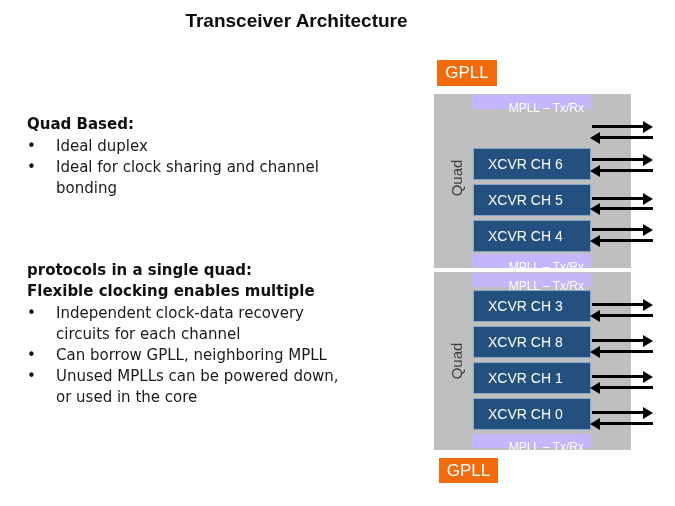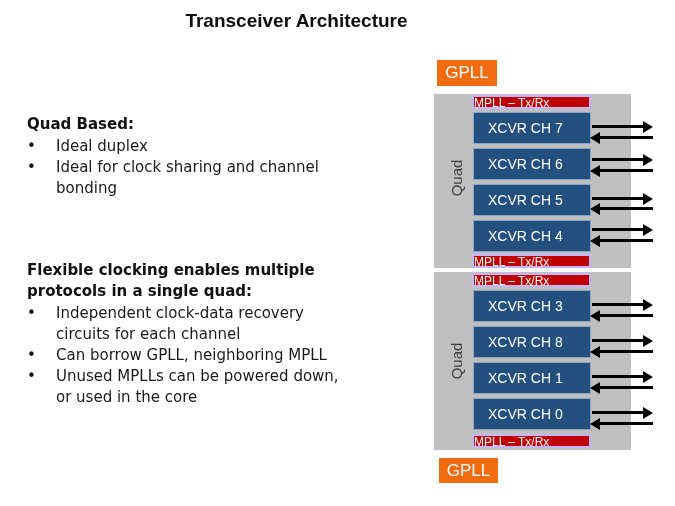--- a/index.html
+++ b/index.html
@@ -31,22 +31,22 @@
     font-size:17px;font-family:"Liberation Sans",sans-serif;
   }
   .quad-box{position:absolute;background:var(--gray,#BFBFBF);}
   .quad-label{
     position:absolute;width:40px;height:40px;display:flex;align-items:center;justify-content:center;
     transform:rotate(-90deg);font-size:15px;color:#3f3f3f;
     font-family:"Liberation Sans",sans-serif;
   }
   .mpll{
     position:absolute;left:472px;width:119px;height:14px;background:var(--red,#C00000);
-    border:2px solid #c4b5fd;box-sizing:border-box;
-    color:#fff;font-size:12px;line-height:12px;text-align:left;
+    border:7px solid #c4b5fd;box-sizing:border-box;
+    color:#fff;font-size:12px;line-height:12px;text-align:right;
     font-family:"Liberation Sans",sans-serif;
   }
   .chan{
     position:absolute;left:473px;width:118px;height:32px;background:var(--blue,#24507F);
     border:1px solid #8aa5c6;box-sizing:border-box;
     color:#fff;font-size:14px;display:flex;align-items:center;
     padding-left:14px;font-family:"Liberation Sans",sans-serif;
   }
   .arrow{position:absolute;height:3px;background:#000;}
   .arrow.right{left:592px;width:52px;}
@@ -81,22 +81,22 @@
         <span class="btext">
           <span class="line">Ideal for clock sharing and channel</span>
           <span class="line">bonding</span>
         </span>
       </div>
     </div>
   </div>
 
   <div class="text-block block2">
     <div class="heading">
+      <span class="hline">protocols in a single quad:</span>
       <span class="hline">Flexible clocking enables multiple</span>
-      <span class="hline">protocols in a single quad:</span>
     </div>
     <div class="bullets">
       <div class="bullet">
         <span class="marker">•</span>
         <span class="btext">
           <span class="line">Independent clock-data recovery</span>
           <span class="line">circuits for each channel</span>
         </span>
       </div>
       <div class="bullet">
@@ -115,21 +115,20 @@
     </div>
   </div>
 
   <div class="diagram">
 
     <div class="gpll" style="left:437px;top:60px;width:60px;height:26px;">GPLL</div>
 
     <div class="quad-box" style="left:434px;top:94px;width:197px;height:174px;"></div>
     <div class="quad-label" style="left:436px;top:158px;">Quad</div>
     <div class="mpll" style="top:95px;">MPLL – Tx/Rx</div>
-    <div class="chan" style="top:112px;">XCVR CH 7</div>
     <div class="chan" style="top:148px;">XCVR CH 6</div>
     <div class="chan" style="top:184px;">XCVR CH 5</div>
     <div class="chan" style="top:220px;">XCVR CH 4</div>
     <div class="mpll" style="top:254px;">MPLL – Tx/Rx</div>
 
     <div class="quad-box" style="left:434px;top:272px;width:197px;height:178px;"></div>
     <div class="quad-label" style="left:436px;top:341px;">Quad</div>
     <div class="mpll" style="top:273px;">MPLL – Tx/Rx</div>
     <div class="chan" style="top:290px;">XCVR CH 3</div>
     <div class="chan" style="top:326px;">XCVR CH 8</div>

